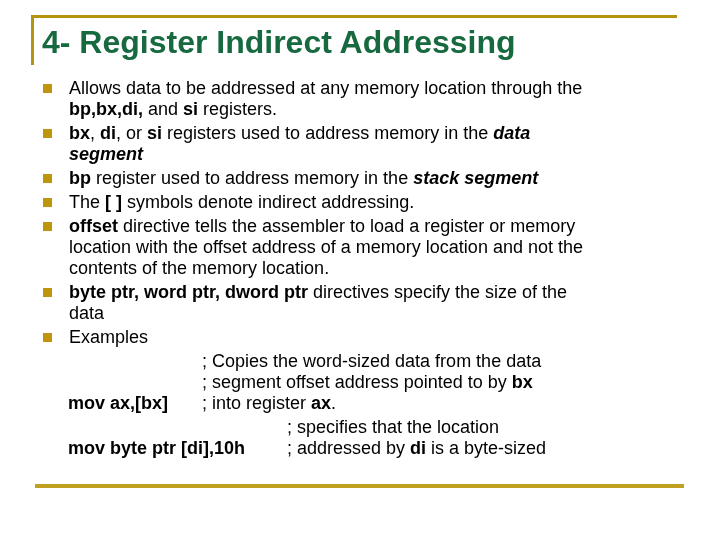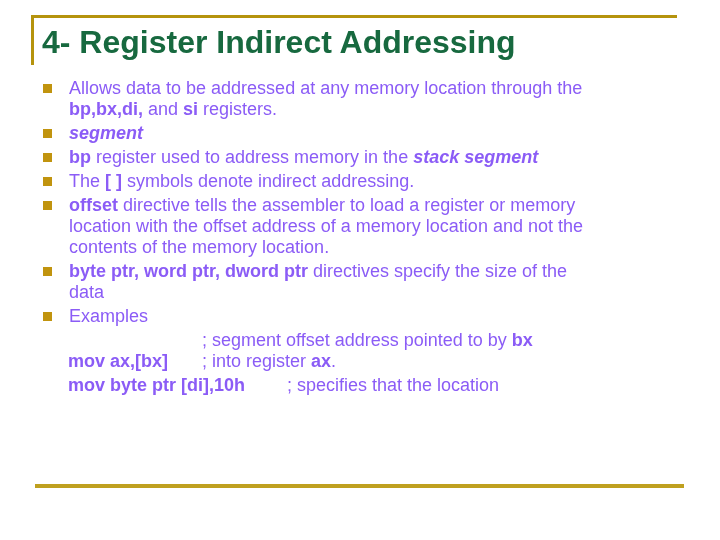--- a/index.html
+++ b/index.html
@@ -34,32 +34,33 @@
   .ex-comments{flex:1 1 auto;}
 </style>
 </head>
 <body>
 
 <div class="slide">
   <div class="gold-line title-top-border" style="background: rgb(181, 147, 13);"></div>
   <div class="gold-line title-left-border" style="background: rgb(181, 147, 13);"></div>
   <h1 class="title" style="color: rgb(23, 105, 63);">4- Register Indirect Addressing</h1>
 
-  <div class="content" style="color: #8b5cf6;">
+  <div class="content" style="color: #000000;">
     <div id="bullets">
         <div class="bullet-row">
           <div class="bullet-sq" style="background: rgb(193, 148, 14);"></div>
           <div class="bullet-lines">
             <div class="line"><span>Allows data to be addressed at any memory location through the</span></div>
             <div class="line"><span class="b">bp,bx,di,</span><span> and </span><span class="b">si</span><span> registers.</span></div>
           </div>
         </div>
         <div class="bullet-row">
           <div class="bullet-sq" style="background: rgb(193, 148, 14);"></div>
           <div class="bullet-lines">
+            <div class="line"><span class="b">bx</span><span>, </span><span class="b">di</span><span>, or </span><span class="b">si</span><span> registers used to address memory in the </span><span class="b i">data</span></div>
             <div class="line"><span class="b i">segment</span></div>
           </div>
         </div>
         <div class="bullet-row">
           <div class="bullet-sq" style="background: rgb(193, 148, 14);"></div>
           <div class="bullet-lines">
             <div class="line"><span class="b">bp</span><span> register used to address memory in the </span><span class="b i">stack segment</span></div>
           </div>
         </div>
         <div class="bullet-row">
@@ -87,27 +88,29 @@
           <div class="bullet-sq" style="background: rgb(193, 148, 14);"></div>
           <div class="bullet-lines">
             <div class="line"><span class="u">Examples</span></div>
           </div>
         </div>
       </div>
     <div id="examples" class="examples">
         <div class="ex-row">
           <div class="ex-code" style="width: 134px;"><span class="b">mov ax,[bx]</span></div>
           <div class="ex-comments">
+            <div class="line"><span>; Copies the word-sized data from the data</span></div>
             <div class="line"><span>; segment offset address pointed to by </span><span class="b">bx</span></div>
             <div class="line"><span>; into register </span><span class="b">ax</span><span>.</span></div>
           </div>
         </div>
         <div class="ex-row">
           <div class="ex-code" style="width: 219px;"><span class="b">mov byte ptr [di],10h</span></div>
           <div class="ex-comments">
             <div class="line"><span>; specifies that the location</span></div>
+            <div class="line"><span>; addressed by </span><span class="b">di</span><span> is a byte-sized</span></div>
           </div>
         </div>
       </div>
   </div>
 
   <div class="gold-line slide-bottom-border" style="background: rgb(191, 160, 31);"></div>
 </div>
 
 </body></html>

